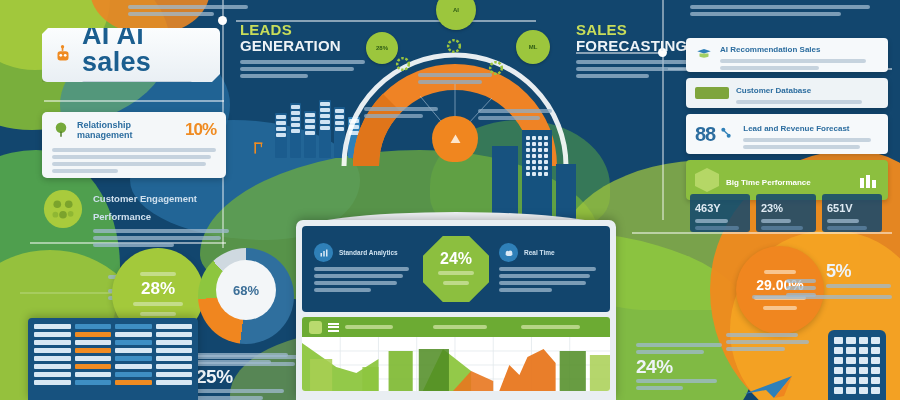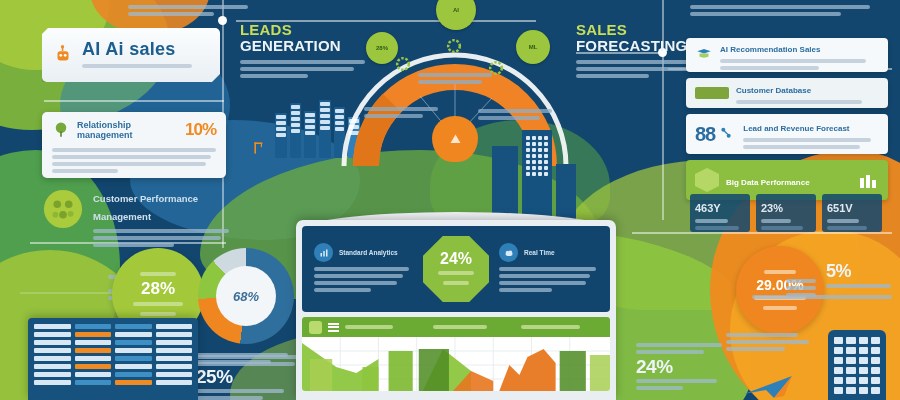--- a/index.html
+++ b/index.html
@@ -59,21 +59,21 @@
   .card{position:absolute;background:#f4f7f9;border-radius:5px;
         box-shadow:0 2px 6px rgba(0,0,0,.22);}
 
   
   #title-card{left:42px;top:28px;width:178px;height:54px;
      background:linear-gradient(180deg,#fbfdfe,#e9eff4);
      clip-path:polygon(0 6px,6px 0,100% 0,100% calc(100% - 8px),
                        calc(100% - 8px) 100%,0 100%);
      display:flex;align-items:center;padding:0 10px;box-sizing:border-box;gap:8px;}
   #title-card .ttxt{flex:1;}
-  .title-main{font-size:18px;font-weight:bold;color:#1b5e8f;
+  .title-main{font-size:27px;font-weight:bold;color:#1b5e8f;
      letter-spacing:.3px;line-height:1;filter:blur(.25px);}
   .robot{width:22px;height:22px;flex:0 0 22px;position:relative;}
 
   
   #left-card-2{left:42px;top:112px;width:184px;height:66px;
      display:flex;flex-direction:column;padding:8px 10px;box-sizing:border-box;}
   .lc2-head{display:flex;align-items:center;gap:7px;}
   .lc2-title{font-size:9px;font-weight:bold;color:#2d6ea0;line-height:1.15;
      filter:blur(.5px);flex:1;}
   .pct-orange{font-size:17px;font-weight:bold;color:#ef8b22;
@@ -313,21 +313,21 @@
         <svg viewBox="0 0 44 44" width="42" height="42">
           <circle cx="22" cy="22" r="20" fill="#a9cb3c"></circle>
           <circle cx="16" cy="17" r="4" fill="#7ba32c"></circle>
           <circle cx="28" cy="17" r="4" fill="#7ba32c"></circle>
           <circle cx="22" cy="28" r="4" fill="#7ba32c"></circle>
           <circle cx="14" cy="28" r="3" fill="#8fb733"></circle>
           <circle cx="30" cy="27" r="3" fill="#8fb733"></circle>
         </svg>
       </span>
       <span style="flex:1;">
-        <span class="sec3-title">Customer Performance Management</span>
+        <span class="sec3-title">Customer Engagement Performance</span>
         <span style="display:block;margin-top:5px;">
           <span class="tl" style="width:98%;"></span>
           <span class="tl" style="width:92%;"></span>
           <span class="tl" style="width:58%;"></span>
         </span>
       </span>
     </div>
   </div>
 
   <div style="position:absolute;left:108px;top:268px;width:80px;">
@@ -337,21 +337,21 @@
   </div>
 
   <div id="circ-28">
     <span class="tl green" style="width:40%;"></span>
     <span class="cv">28%</span>
     <span class="tl green" style="width:54%;"></span>
     <span class="tl green" style="width:40%;"></span>
   </div>
 
   <div id="donut-left" class="donut" style="background:conic-gradient(#2f6f9e 0 52%, #f0861f 52% 74%, #8dc63f 74% 88%, #cfd9e0 88% 100%);">
-    <div class="donut-hole" style="left:18px;top:18px;width:60px;height:60px;font-style:italic;">
+    <div class="donut-hole" style="left:18px;top:12px;width:60px;height:60px;">
       <span class="dval">68%</span>
     </div>
   </div>
   <div style="position:absolute;left:178px;top:352px;width:134px;text-align:center;">
     <span class="tl" style="width:100%;"></span>
     <span class="tl" style="width:74%;margin-left:13%;"></span>
   </div>
 
   <div id="stat-25">
     <span class="tl" style="width:96%;"></span>
@@ -684,21 +684,21 @@
     <span style="flex:1;">
       <span class="rc-title">Lead and Revenue Forecast</span>
       <span class="tl on-white" style="width:94%;"></span>
       <span class="tl on-white" style="width:86%;"></span>
     </span>
   </div>
 
   <div class="rcard" id="rcard-green">
     <span class="hex"></span>
     <span style="flex:1;">
-      <span class="rc-title w">Big Data Performance</span>
+      <span class="rc-title w">Big Time Performance</span>
     </span>
     <span style="width:20px;height:16px;flex:0 0 20px;">
       <svg viewBox="0 0 20 16" width="20" height="16">
         <rect x="1" y="6" width="4" height="10" fill="#ffffff"></rect>
         <rect x="7" y="3" width="4" height="13" fill="#ffffff"></rect>
         <rect x="13" y="8" width="4" height="8" fill="#ffffff"></rect>
       </svg>
     </span>
   </div>
 

